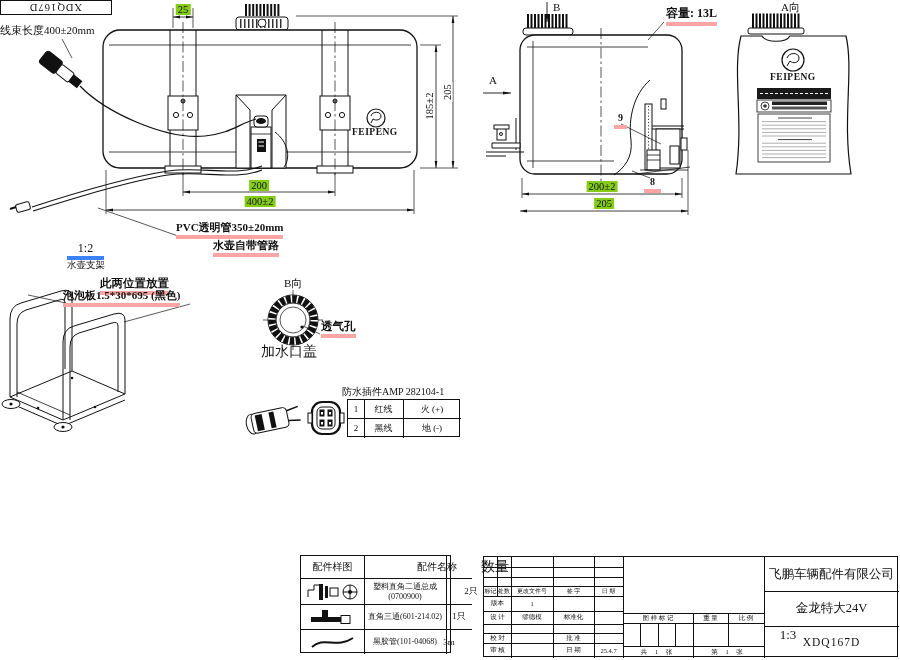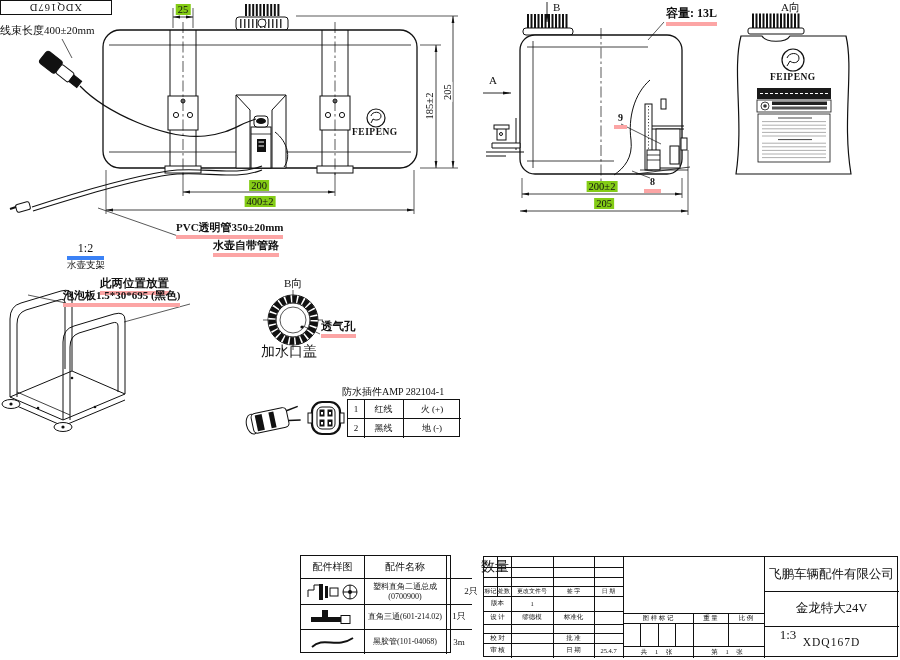--- a/index.html
+++ b/index.html
@@ -290,21 +290,21 @@
 </div>
 
 
 <div class="box" style="left:300px;top:555px;width:151px;height:98px;border-width:1.5px;">
   <div class="hl" style="left:0;top:22px;width:171px;"></div>
   <div class="hl" style="left:0;top:48px;width:171px;"></div>
   <div class="hl" style="left:0;top:73px;width:171px;"></div>
   <div class="vl" style="left:63px;top:0;height:98px;"></div>
   <div class="vl" style="left:145px;top:0;height:98px;"></div>
   <div class="tbc" style="left:0;top:0;width:63px;height:22px;font-size:10px;">配件样图</div>
-  <div class="tbc" style="left:63px;top:0;width:82px;height:22px;font-size:10px;">配件名称</div>
+  <div class="tbc" style="left:63px;top:0;width:82px;height:22px;font-size:10px;padding-left:32px;">配件名称</div>
   <div class="tbc" style="left:145px;top:0;width:26px;height:22px;font-size:14px;margin-left:36px;">数量</div>
 
   <svg width="58" height="22" style="left:2px;top:25px;">
     <g stroke="#111" fill="none" stroke-width="1">
       <path d="M5,16 V9 H11 V4 H16"></path>
       <rect x="16" y="3" width="4" height="16" fill="#111" stroke="none"></rect>
       <rect x="22" y="5" width="3" height="12" fill="#111" stroke="none"></rect>
       <rect x="27" y="7" width="8" height="8" fill="#fff"></rect>
       <circle cx="47" cy="11" r="7"></circle>
       <line x1="40" y1="11" x2="54" y2="11"></line>
@@ -324,21 +324,21 @@
   </svg>
 
   <div class="tbc" style="left:63px;top:22px;width:82px;height:26px;flex-direction:column;font-size:8px;">
     <div>塑料直角二通总成</div>
     <div>(0700900)</div>
   </div>
   <div class="tbc" style="left:145px;top:22px;width:26px;height:26px;font-size:9px;padding-left:12px;">2只</div>
   <div class="tbc" style="left:63px;top:48px;width:82px;height:25px;font-size:8px;">直角三通(601-214.02)</div>
   <div class="tbc" style="left:145px;top:48px;width:26px;height:25px;font-size:9px;">1只</div>
   <div class="tbc" style="left:63px;top:73px;width:82px;height:25px;font-size:8px;">黑胶管(101-04068)</div>
-  <div class="tbc" style="left:145px;top:73px;width:26px;height:25px;font-size:9px;">3m</div>
+  <div class="tbc" style="left:135px;top:73px;width:26px;height:25px;font-size:9px;">3m</div>
 </div>
 
 <div class="box" style="left:483px;top:556px;width:415px;height:101px;border-width:1.5px;">
 
   <div class="hl" style="left:0;top:10px;width:139px;"></div>
   <div class="hl" style="left:0;top:20px;width:139px;"></div>
   <div class="hl" style="left:0;top:29px;width:139px;"></div>
   <div class="hl" style="left:0;top:39px;width:139px;"></div>
   <div class="hl" style="left:0;top:54px;width:139px;"></div>
   <div class="hl" style="left:0;top:67px;width:139px;"></div>

